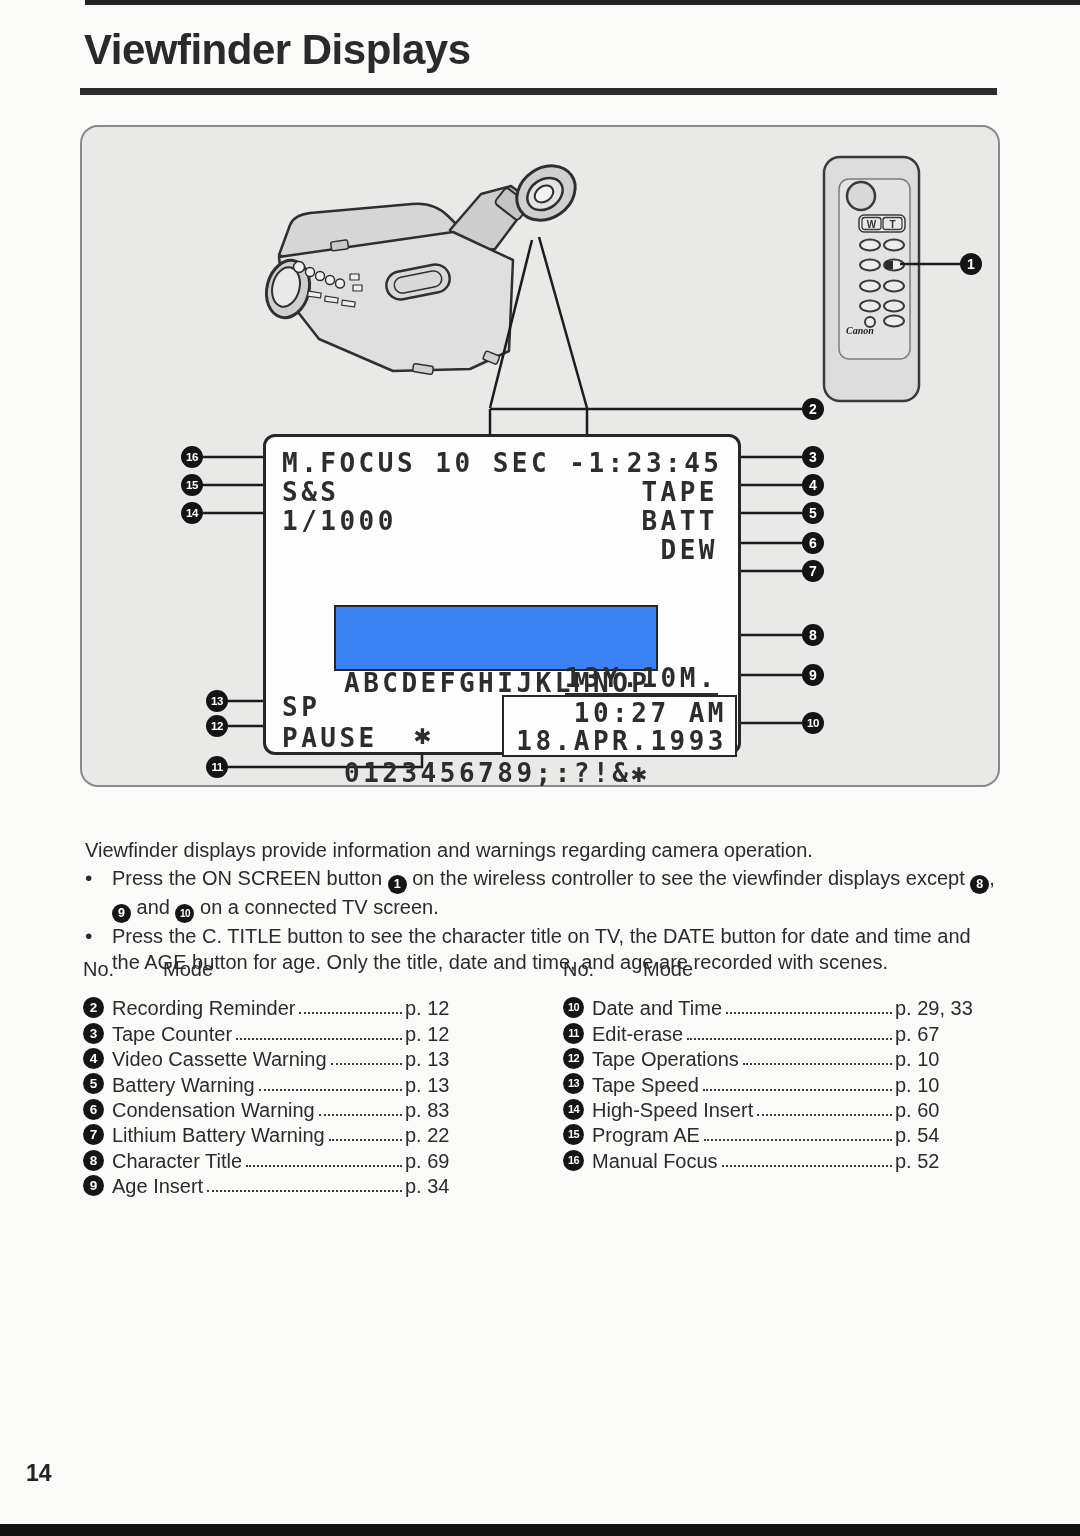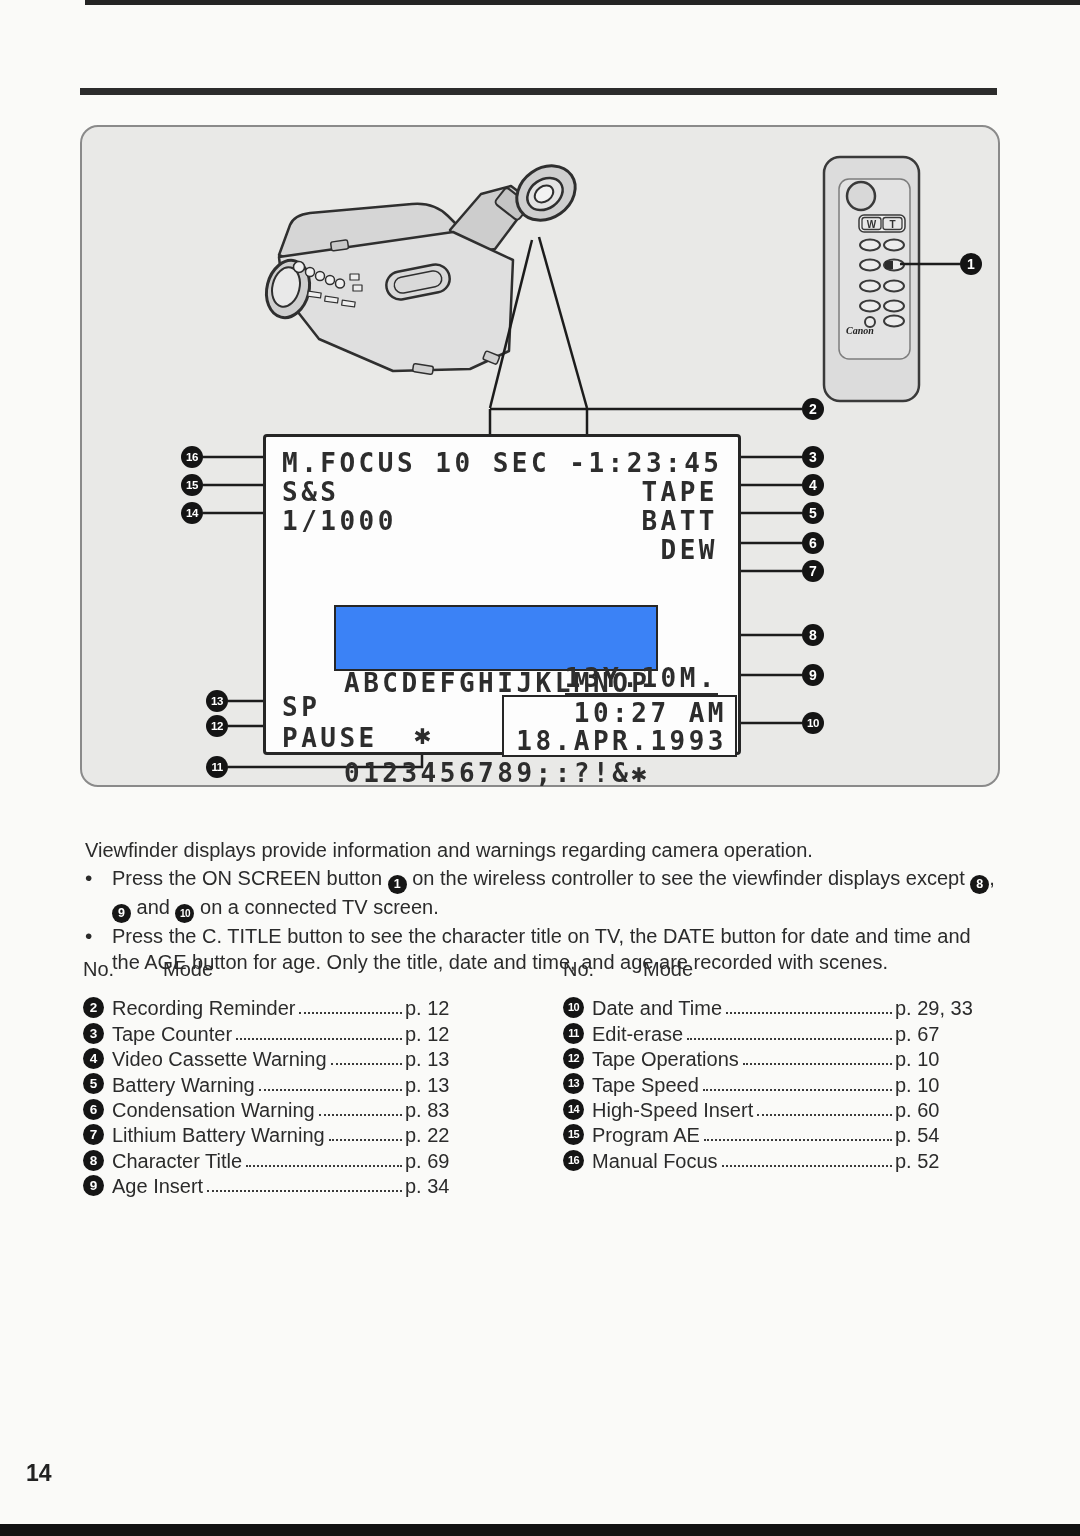--- a/index.html
+++ b/index.html
@@ -11,21 +11,21 @@
   .bottom-strip{position:absolute;left:0;top:1524px;width:1080px;height:12px;background:#121212;}
   
   .title{position:absolute;left:84px;top:26px;font-size:42px;font-weight:bold;letter-spacing:-0.5px;color:#2a2a2a;}
   .title-rule{position:absolute;left:80px;top:88px;width:917px;height:7px;background:#2c2c2c;}
   
   .figure{position:absolute;left:80px;top:125px;width:920px;height:662px;background:#e9e9e7;
           border:2px solid #8a8a8a;border-radius:18px;box-sizing:border-box;}
   .artwork{position:absolute;left:0;top:0;width:920px;height:662px;}
   
   .vf{position:absolute;left:181px;top:307px;width:478px;height:321px;background:#fdfdfd;
-      border:3px solid #262626;border-radius:4px;box-sizing:border-box;
+      border:3px solid #262626;border-radius:12px;box-sizing:border-box;
       font-family:"DejaVu Sans Mono",monospace;font-weight:bold;color:#2d2d2d;
       font-size:26px;letter-spacing:3.5px;}
   .vf-rows{padding:12px 20px 0 16px;}
   .vf-row{height:29px;line-height:29px;display:flex;justify-content:space-between;white-space:pre;}
   .vf-charbox{position:absolute;left:68px;top:168px;width:324px;height:66px;border:2.5px solid #262626;
               box-sizing:border-box;background:#3b82f6;padding:1px 0 0 8px;line-height:30px;white-space:pre;}
   .vf-age{position:absolute;right:20px;top:228px;border-bottom:3px solid #2d2d2d;padding-bottom:1px;line-height:27px;}
   .vf-timebox{position:absolute;left:236px;top:258px;width:235px;height:62px;border:2.5px solid #262626;
               box-sizing:border-box;background:#fdfdfd;text-align:right;padding:2px 8px 0 0;line-height:28px;}
   .vf-sp{position:absolute;left:16px;top:256px;line-height:29px;}
@@ -60,20 +60,21 @@
   .modecol.left .mpage{width:52px;}
   .modecol.right .mpage{width:92px;}
   
   .pagenum{position:absolute;left:26px;top:1460px;font-size:23px;font-weight:bold;color:#222;}
 </style>
 </head>
 <body>
 
 <div class="page">
   <div class="top-strip"></div>
+  <div class="title">Viewfinder Displays</div>
   <div class="title-rule"></div>
 
   <div class="figure">
     <svg class="artwork" viewBox="0 0 920 662">
 
       <g stroke="#2f2f2f" stroke-width="2.5" fill="#dfdfdf" stroke-linejoin="round">
         <path fill="#d6d6d6" d="M197,128 L208,98 Q212,88 228,86 L330,77 Q352,75 366,89 L377,100 L371,127 L240,147 Z"></path>
         <path fill="#cdcdcd" d="M368,103 L399,67 L429,59 L449,74 L413,122 L381,127 Z"></path>
         <path d="M197,130 L371,105 L431,133 L427,224 L388,242 L311,244 L237,212 L201,166 Z"></path>
         <rect x="304" y="141" width="64" height="28" rx="14" fill="#d9d9d9" transform="rotate(-11 336 155)"></rect>

